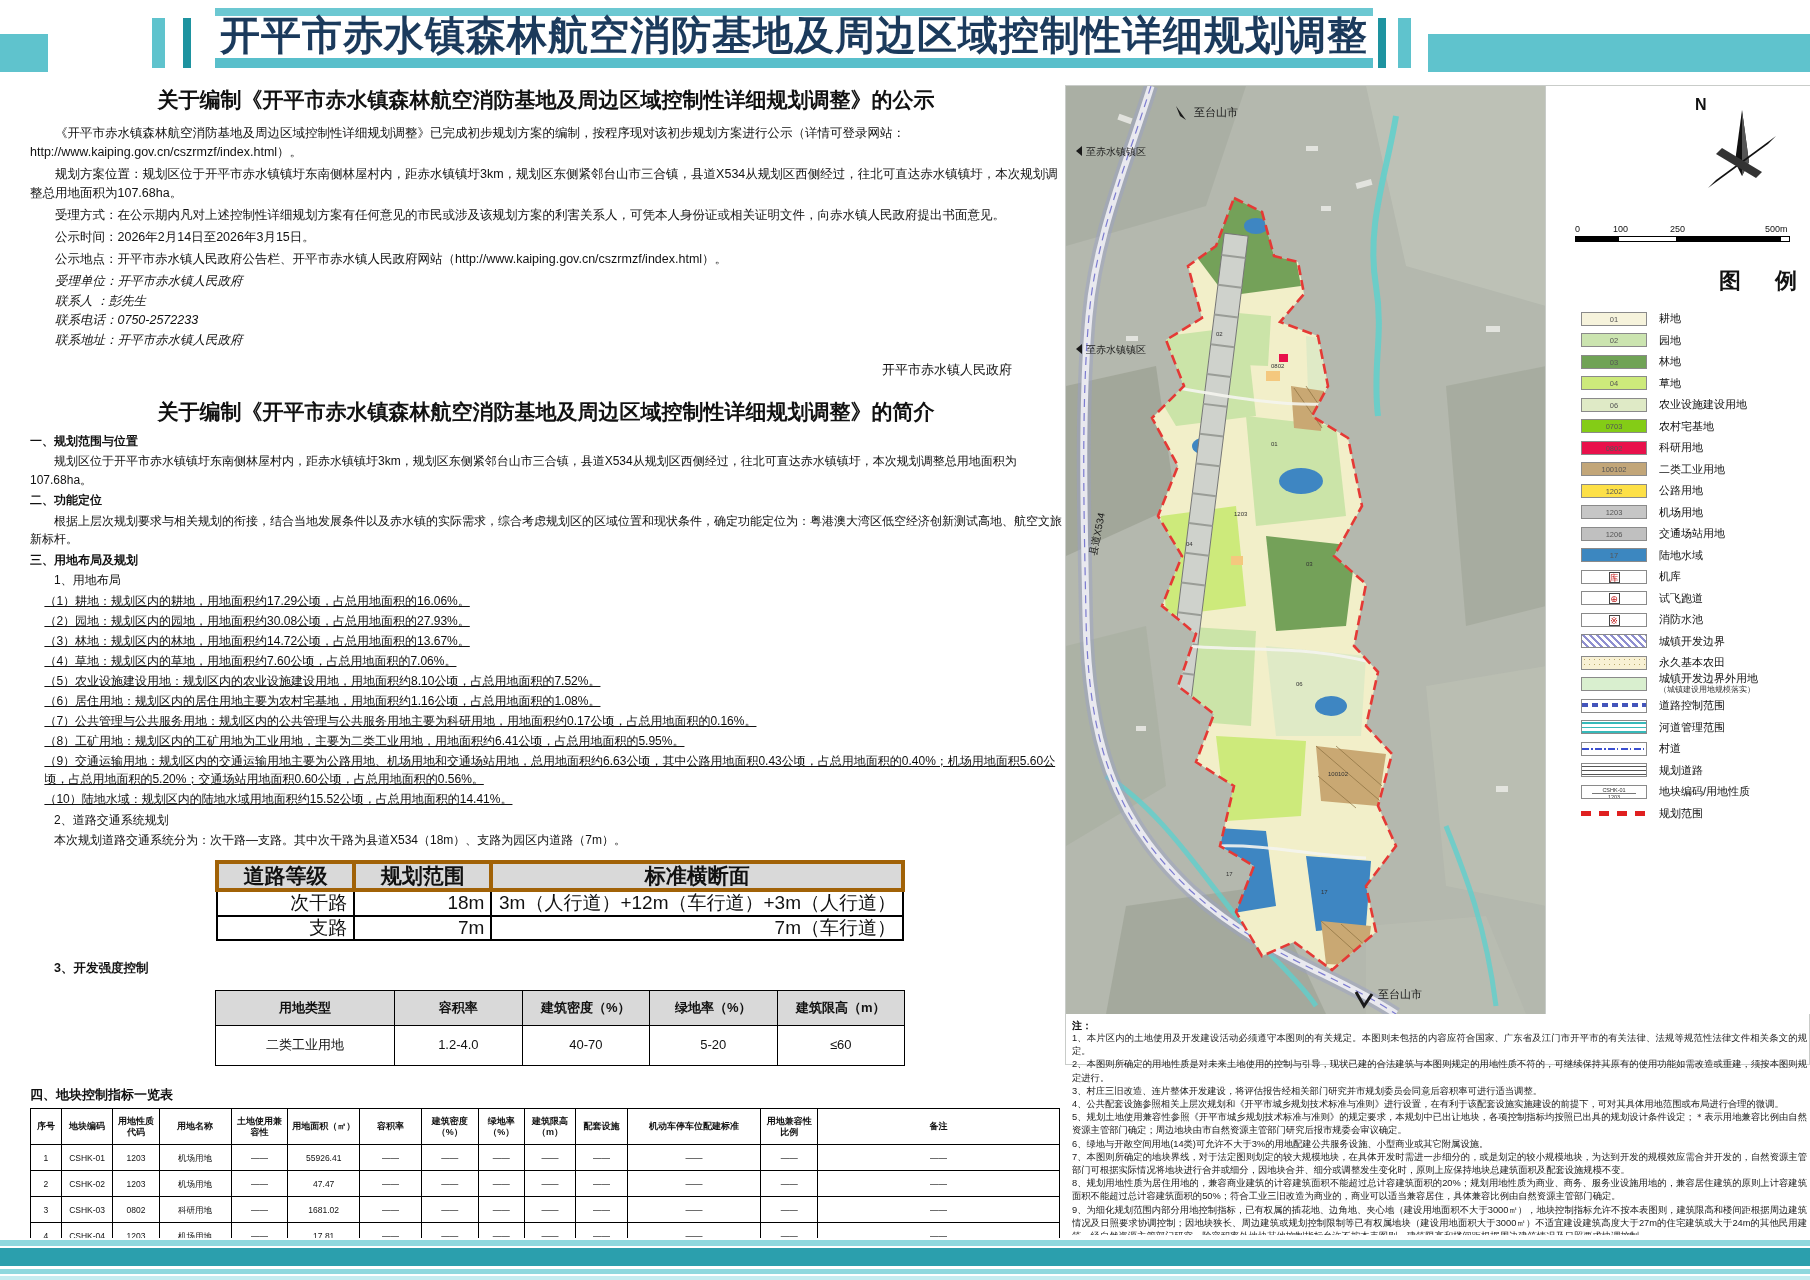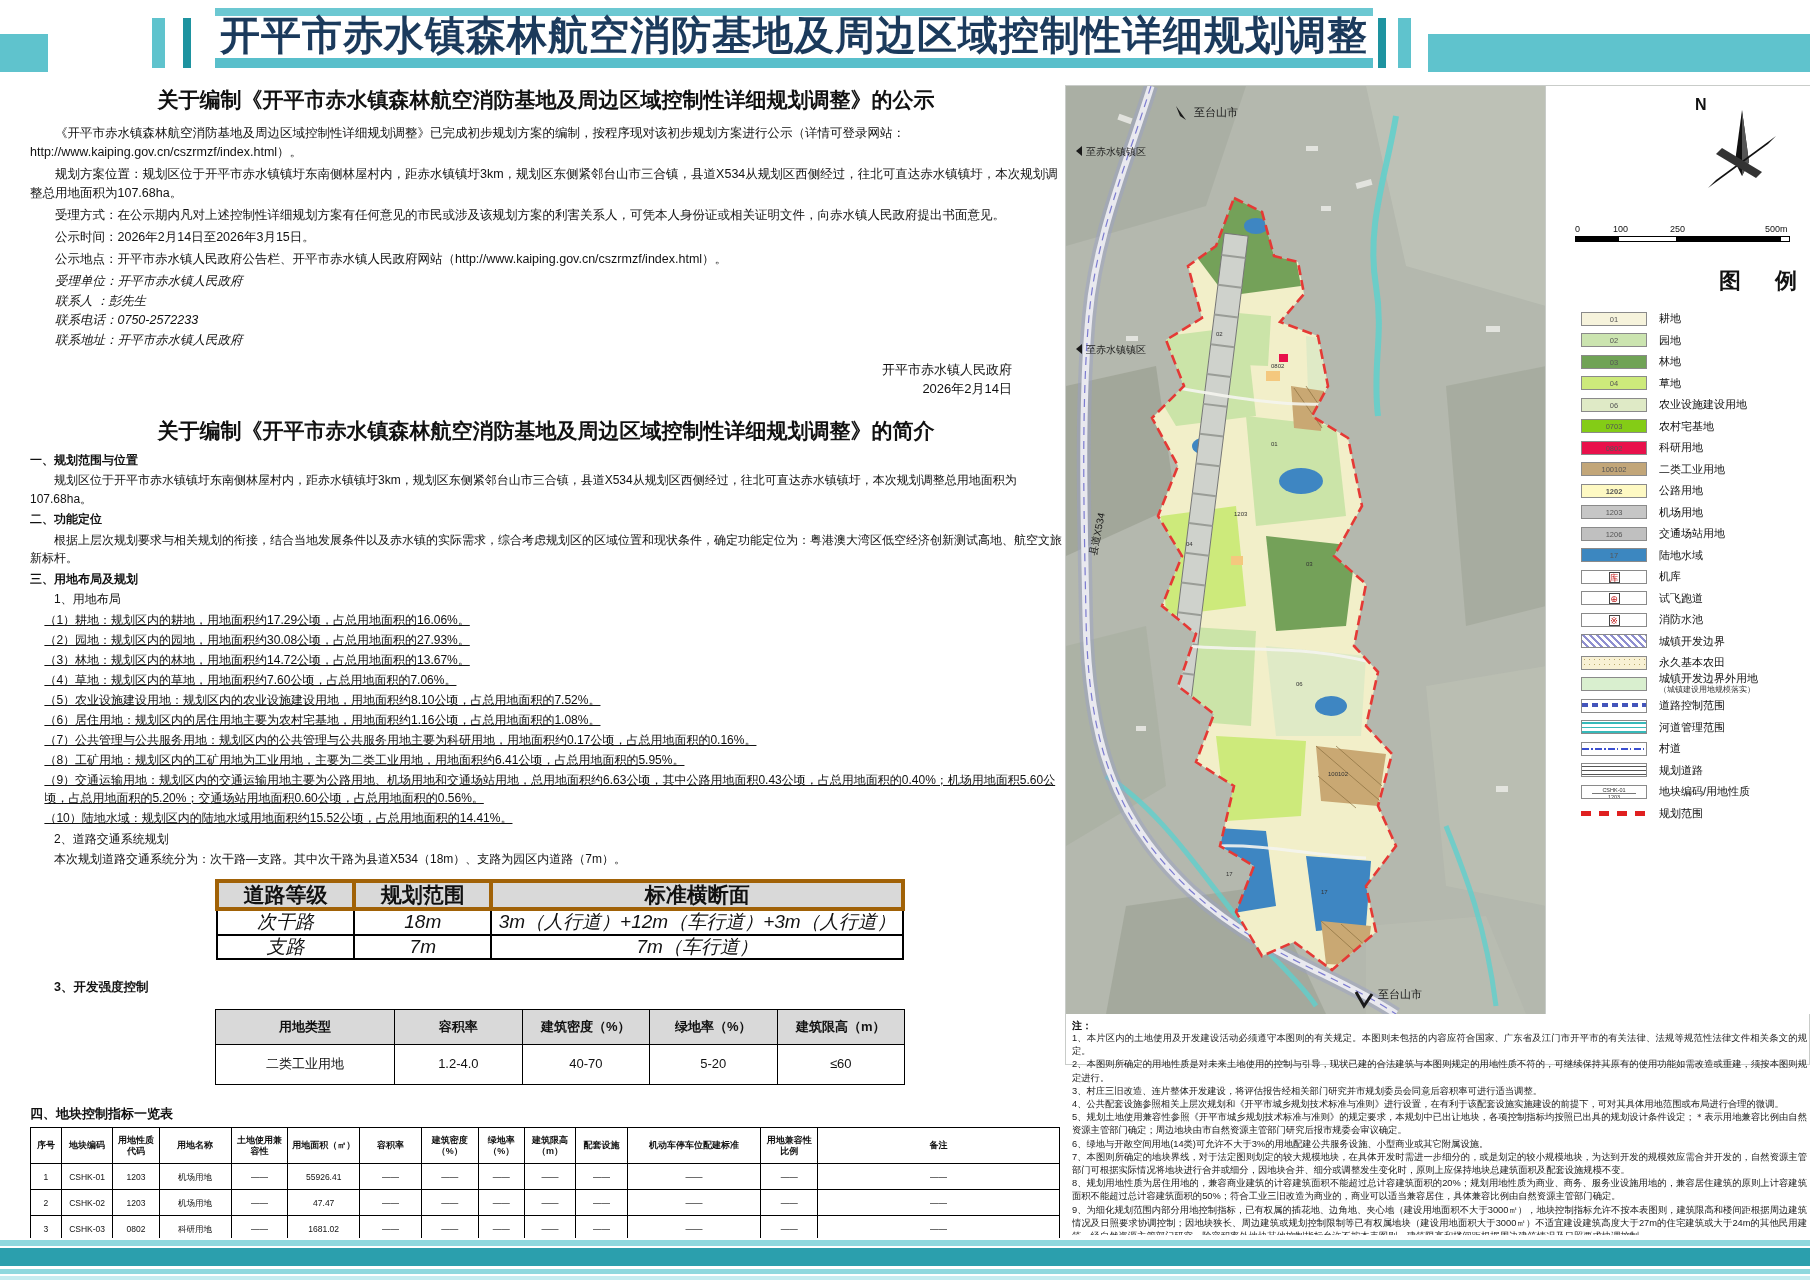--- a/index.html
+++ b/index.html
@@ -33,21 +33,21 @@
   .intro{margin-top:24px;font-size:12px;line-height:18.5px;}
   .intro .lv1{font-weight:bold;margin:2px 0;}
   .intro .body{text-indent:2em;margin:1px 0;}
   .intro .lv2{margin:2px 0 2px 2em;}
   .intro ol{margin:0;padding:0;list-style:none;}
   .intro li{margin:1.5px 0 1.5px 1.2em;text-decoration:underline;}
 
   table{border-collapse:collapse;}
   .roadtbl{margin:10px auto 0 185px;width:690px;font-family:"Liberation Sans",sans-serif;}
   .roadtbl th{background:#d9d9d9;border:4px solid #a16207;font-size:21px;font-weight:bold;padding:3px 6px;}
-  .roadtbl td{border:2px solid #000;font-size:19px;text-align:center;padding:2px 6px;font-style:italic;}
+  .roadtbl td{border:2px solid #000;font-size:19px;text-align:right;padding:2px 6px;}
 
   .devtitle{margin:18px 0 0 24px;font-size:12.5px;font-weight:bold;}
   .inttbl{margin:12px auto 0 185px;width:690px;}
   .inttbl th{background:#d9d9d9;border:1.5px solid #000;font-size:13px;font-weight:bold;padding:8px 4px;}
   .inttbl td{border:1.5px solid #000;font-size:13px;text-align:center;padding:10px 4px;}
 
   .plottitle{margin:20px 0 4px 0;font-size:13px;font-weight:bold;}
   .plottbl{width:1030px;table-layout:fixed;}
   .plottbl th{border:1px solid #000;font-size:9px;font-weight:bold;padding:2px 1px;line-height:11px;}
   .plottbl td{border:1px solid #000;font-size:8.5px;text-align:center;padding:1px;line-height:10px;
@@ -128,21 +128,20 @@
         </div>
       <div>
 
       <p class="contact">受理单位：开平市赤水镇人民政府</p>
           <p class="contact">联系人 ：彭先生</p>
           <p class="contact">联系电话：0750-2572233</p>
           <p class="contact">联系地址：开平市赤水镇人民政府</p>
         </div>
       <div class="sig">
         <div>开平市赤水镇人民政府</div>
-        <div>2026年2月14日</div>
       </div>
     </div>
 
     <div class="intro">
       <div class="sec-heading">关于编制《开平市赤水镇森林航空消防基地及周边区域控制性详细规划调整》的简介</div>
       <div class="lv1">一、规划范围与位置</div>
       <div class="body">规划区位于开平市赤水镇镇圩东南侧林屋村内，距赤水镇镇圩3km，规划区东侧紧邻台山市三合镇，县道X534从规划区西侧经过，往北可直达赤水镇镇圩，本次规划调整总用地面积为107.68ha。</div>
       <div class="lv1">二、功能定位</div>
       <div class="body">根据上层次规划要求与相关规划的衔接，结合当地发展条件以及赤水镇的实际需求，综合考虑规划区的区域位置和现状条件，确定功能定位为：粤港澳大湾区低空经济创新测试高地、航空文旅新标杆。</div>
       <div class="lv1">三、用地布局及规划</div>
@@ -535,21 +534,21 @@
             <span class="lg-sw k-fill" style="background: rgb(194, 166, 121);">
               <span>100102</span>
             </span>
             <span class="lg-lb">
               <span>二类工业用地</span>
               
             </span>
           </div>
 
           <div class="lg-item">
-            <span class="lg-sw k-fill" style="background: #fef9c3; font-weight: bold;">
+            <span class="lg-sw k-fill" style="background: #fde047;">
               <span>1202</span>
             </span>
             <span class="lg-lb">
               <span>公路用地</span>
               
             </span>
           </div>
 
           <div class="lg-item">
             <span class="lg-sw k-fill" style="background: rgb(198, 198, 198);">

